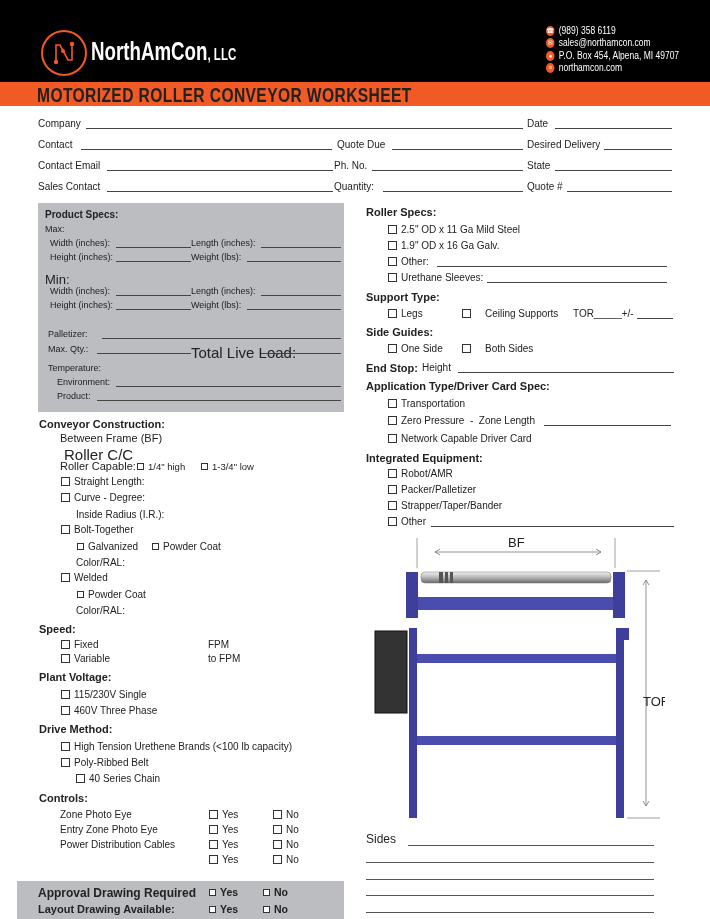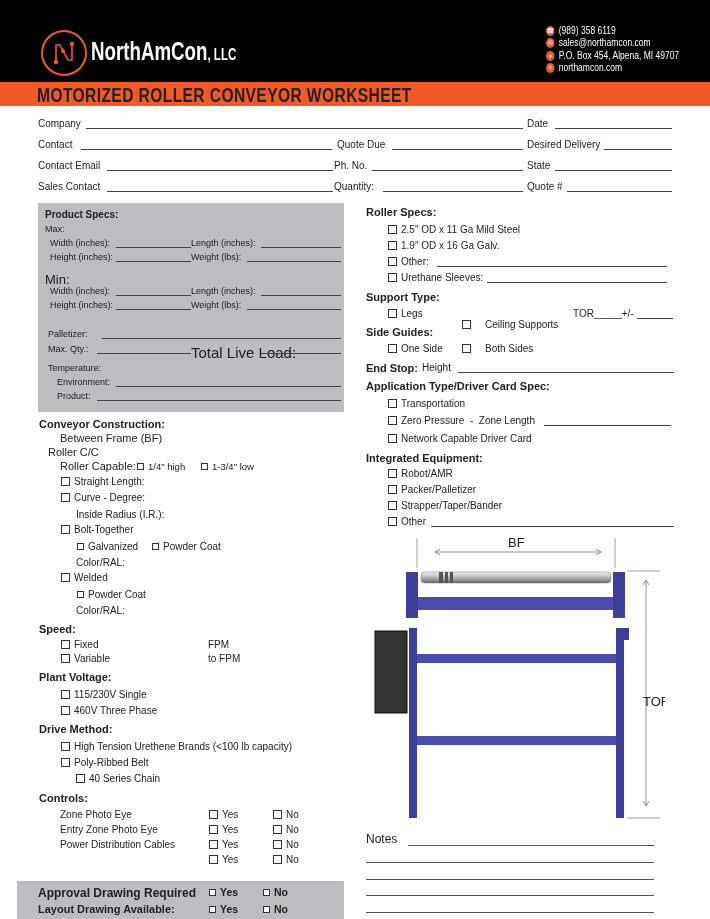--- a/index.html
+++ b/index.html
@@ -115,21 +115,21 @@
 <span class="f" style="left:191px;top:344px;font-size:15px">Total Live Load:</span>
 <div class="ln" style="left:261px;top:353px;width:80px"></div>
 <span class="f" style="left:48px;top:363px;font-size:9px">Temperature:</span>
 <span class="f" style="left:57px;top:377px;font-size:9px">Environment:</span>
 <div class="ln" style="left:116px;top:386px;width:225px"></div>
 <span class="f" style="left:57px;top:391px;font-size:9px">Product:</span>
 <div class="ln" style="left:97px;top:400px;width:244px"></div>
 
 <span class="h" style="left:39px;top:418px">Conveyor Construction:</span>
 <span class="item" style="left:60px;top:432px;font-size:11px">Between Frame (BF)</span>
-<span class="item" style="left:48px;top:446px;font-size:11px">Roller C/C</span>
+<span class="item" style="left:64px;top:446px;font-size:15px">Roller C/C</span>
 <span class="item" style="left:60px;top:460px;font-size:11px">Roller Capable:</span>
 <span class="item" style="left:137px;top:461px;font-size:9.5px"><span class="cbs"></span><span>1/4" high</span></span>
 <span class="item" style="left:201px;top:461px;font-size:9.5px"><span class="cbs"></span><span>1-3/4" low</span></span>
 <span class="item" style="left:61px;top:476px"><span class="cb"></span><span>Straight Length:</span></span>
 <span class="item" style="left:61px;top:492px"><span class="cb"></span><span>Curve - Degree:</span></span>
 <span class="item" style="left:76px;top:509px">Inside Radius (I.R.):</span>
 <span class="item" style="left:61px;top:524px"><span class="cb"></span><span>Bolt-Together</span></span>
 <span class="item" style="left:77px;top:541px"><span class="cbs"></span><span>Galvanized</span></span>
 <span class="item" style="left:152px;top:541px"><span class="cbs"></span><span>Powder Coat</span></span>
 <span class="item" style="left:76px;top:557px">Color/RAL:</span>
@@ -179,21 +179,21 @@
 <span class="h" style="left:366px;top:206px">Roller Specs:</span>
 <span class="item" style="left:388px;top:224px"><span class="cb"></span><span>2.5" OD x 11 Ga Mild Steel</span></span>
 <span class="item" style="left:388px;top:240px"><span class="cb"></span><span>1.9" OD x 16 Ga Galv.</span></span>
 <span class="item" style="left:388px;top:256px"><span class="cb"></span><span>Other:</span></span>
 <div class="ln" style="left:437px;top:266px;width:230px"></div>
 <span class="item" style="left:388px;top:272px"><span class="cb"></span><span>Urethane Sleeves:</span></span>
 <div class="ln" style="left:487px;top:282px;width:180px"></div>
 
 <span class="h" style="left:366px;top:291px">Support Type:</span>
 <span class="item" style="left:388px;top:308px"><span class="cb"></span><span>Legs</span></span>
-<span class="item" style="left:462px;top:319px"><span class="cb" style="margin-right:14px"></span><span>Ceiling Supports</span></span>
+<span class="item" style="left:462px;top:308px"><span class="cb" style="margin-right:14px"></span><span>Ceiling Supports</span></span>
 <span class="item" style="left:573px;top:308px">TOR_____+/-</span>
 <div class="ln" style="left:637px;top:318px;width:36px"></div>
 
 <span class="h" style="left:366px;top:326px">Side Guides:</span>
 <span class="item" style="left:388px;top:343px"><span class="cb"></span><span>One Side</span></span>
 <span class="item" style="left:462px;top:343px"><span class="cb" style="margin-right:14px"></span><span>Both Sides</span></span>
 
 <span class="h" style="left:366px;top:362px">End Stop:</span>
 <span class="item" style="left:422px;top:362px">Height</span>
 <div class="ln" style="left:458px;top:372px;width:216px"></div>
@@ -245,18 +245,18 @@
   <rect x="52" y="206" width="199" height="9" fill="#4a4cae"></rect>
 
   <line x1="262" y1="41" x2="295" y2="41" stroke="#888" stroke-width="0.8"></line>
   <line x1="262" y1="288" x2="295" y2="288" stroke="#888" stroke-width="0.8"></line>
   <line x1="281" y1="50" x2="281" y2="276" stroke="#777" stroke-width="0.8"></line>
   <polyline points="278,55 281,50 284,55" fill="none" stroke="#777" stroke-width="0.8"></polyline>
   <polyline points="278,271 281,276 284,271" fill="none" stroke="#777" stroke-width="0.8"></polyline>
   <text x="278" y="176" font-size="13" fill="#222" font-family="Liberation Sans, sans-serif">TOR</text>
 </svg>
 
-<span class="item" style="left:366px;top:832px;font-size:12px">Notes</span>
+<span class="item" style="left:366px;top:832px;font-size:12px">Sides</span>
 <div class="ln" style="left:408px;top:845px;width:246px;background:#555"></div>
 <div class="ln" style="left:366px;top:862px;width:288px;background:#555"></div>
 <div class="ln" style="left:366px;top:879px;width:288px;background:#555"></div>
 <div class="ln" style="left:366px;top:895px;width:288px;background:#555"></div>
 <div class="ln" style="left:366px;top:912px;width:288px;background:#555"></div>
 
 </body></html>

